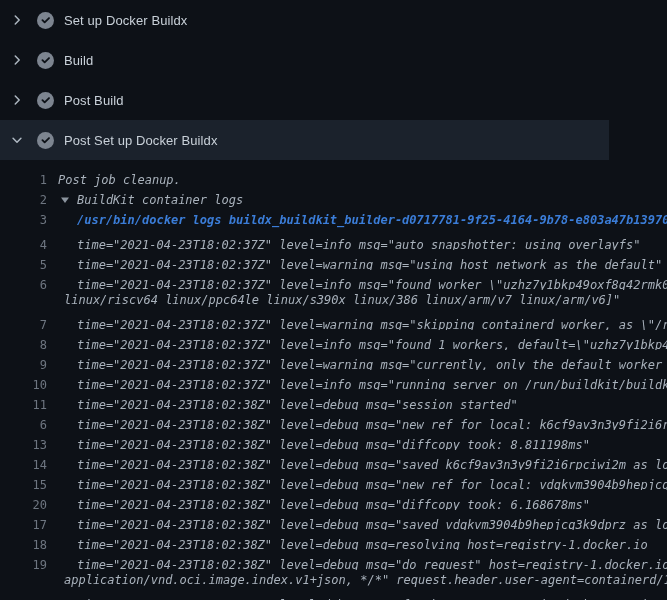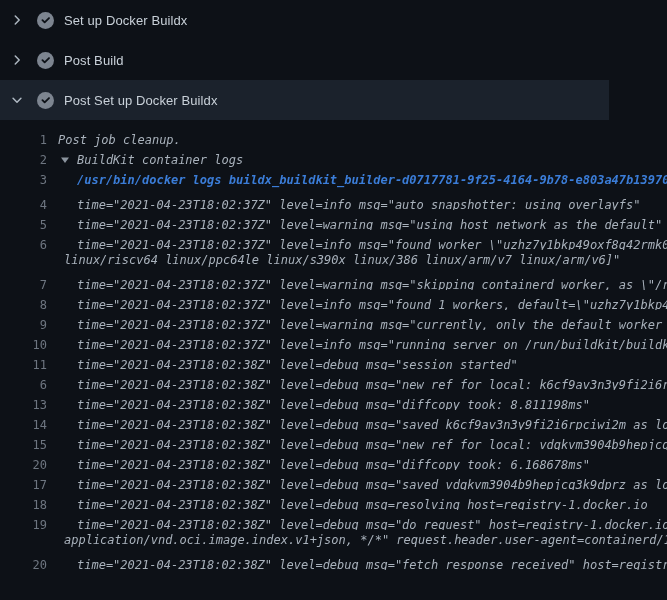--- a/index.html
+++ b/index.html
@@ -80,20 +80,34 @@
     </span>
     <span class="check">
       <svg width="17" height="17" viewBox="0 0 16 16">
             <circle cx="8" cy="8" r="8" fill="#7d8590"></circle>
             <path d="M11.3 5.7l-4.1 4.1-2.1-2.1" stroke="#0d1117" stroke-width="1.7" fill="none" stroke-linecap="round" stroke-linejoin="round"></path>
           </svg>
     </span>
     <span class="step-label">Set up Docker Buildx</span>
   </div>
 
+  <div class="step">
+    <span class="chev">
+      <svg width="14" height="14" viewBox="0 0 16 16">
+            <path d="M6 3.5l4.5 4.5L6 12.5" stroke="currentColor" stroke-width="1.7" fill="none" stroke-linecap="round" stroke-linejoin="round"></path>
+          </svg>
+    </span>
+    <span class="check">
+      <svg width="17" height="17" viewBox="0 0 16 16">
+            <circle cx="8" cy="8" r="8" fill="#7d8590"></circle>
+            <path d="M11.3 5.7l-4.1 4.1-2.1-2.1" stroke="#0d1117" stroke-width="1.7" fill="none" stroke-linecap="round" stroke-linejoin="round"></path>
+          </svg>
+    </span>
+    <span class="step-label">Build</span>
+  </div>
 
   <div class="step">
     <span class="chev">
       <svg width="14" height="14" viewBox="0 0 16 16">
             <path d="M6 3.5l4.5 4.5L6 12.5" stroke="currentColor" stroke-width="1.7" fill="none" stroke-linecap="round" stroke-linejoin="round"></path>
           </svg>
     </span>
     <span class="check">
       <svg width="17" height="17" viewBox="0 0 16 16">
             <circle cx="8" cy="8" r="8" fill="#7d8590"></circle>

